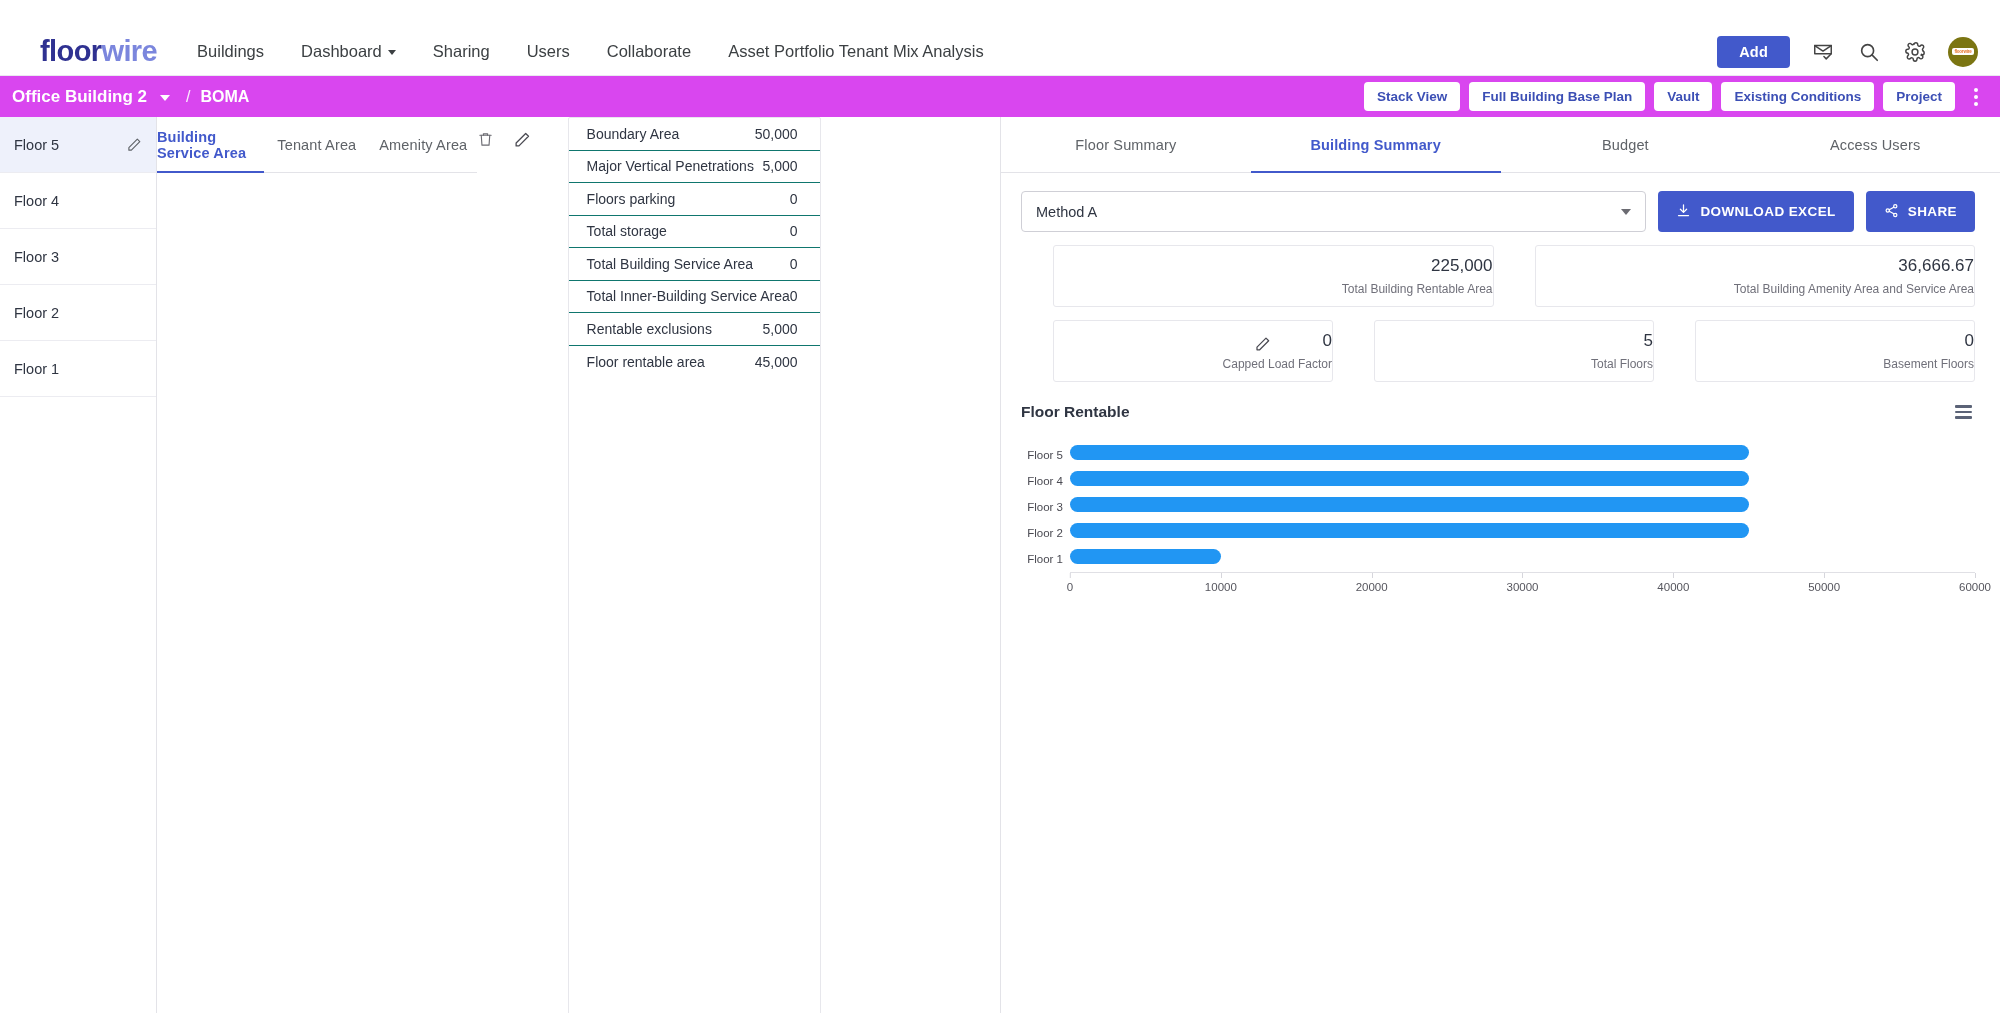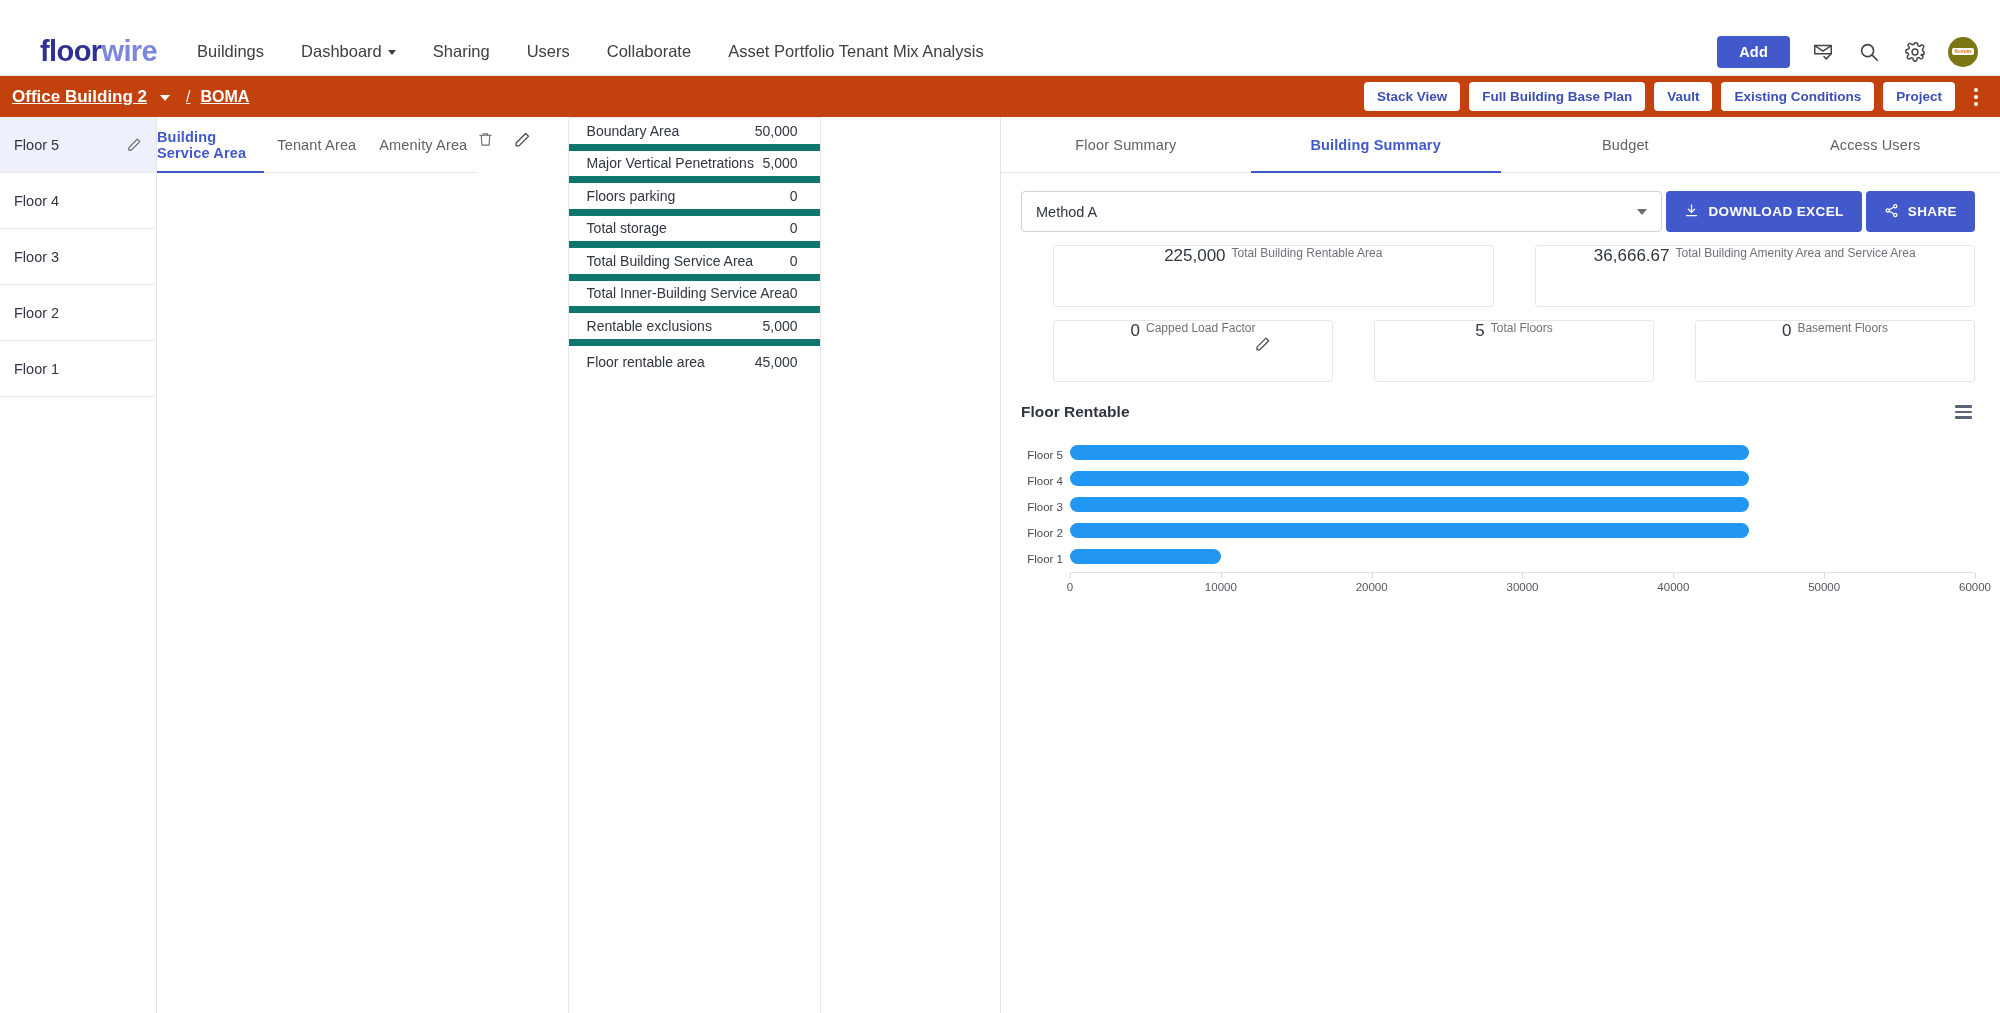--- a/index.html
+++ b/index.html
@@ -54,22 +54,22 @@
     display: flex; align-items: center; justify-content: center;
     cursor: pointer; overflow: hidden;
   }
   .avatar .av-chip {
     background: #fff; border-radius: 2px; font-size: 4.5px; color: #e8772e;
     padding: 1px 2px; font-weight: 700; white-space: nowrap; letter-spacing: -.2px;
   }
 
   
   .bluebar {
-    height: 41px; background: #c2410c; display: flex; align-items: center;
-    padding: 0 16px 0 12px; color: #fff; text-decoration: underline;
+    height: 41px; background: #d946ef; display: flex; align-items: center;
+    padding: 0 16px 0 12px; color: #fff;
   }
   .crumb-main { font-size: 17px; font-weight: 700; }
   .crumb-caret {
     width: 0; height: 0; border-left: 5px solid transparent;
     border-right: 5px solid transparent; border-top: 6px solid #fff;
     margin: 3px 0 0 13px; cursor: pointer;
   }
   .crumb-sep { font-size: 16px; margin: 0 10px 0 16px; opacity: .9; }
   .crumb-sub { font-size: 16px; font-weight: 700; }
   .bluebar-right { margin-left: auto; display: flex; align-items: center; gap: 9px; }
@@ -105,52 +105,52 @@
   .tab.active::after {
     content: ""; position: absolute; bottom: -1px; left: 0; right: 0;
     height: 2.5px; background: #4259cb;
   }
   .panel-tools { display: flex; justify-content: flex-end; gap: 20px; padding: 14px 27px 10px 0; }
   .tool-ico { cursor: pointer; color: #6b6b72; display: flex; }
 
   .areatable { margin: 0 25px 0 10px; border: 1px solid #e7e7ec; border-radius: 2px; }
   .ar-row {
     display: flex; align-items: center; height: 32.5px;
-    border-bottom: 7px solid #0f766e; padding: 0 22px 0 18px;
+    border-bottom: 1px solid #0f766e; padding: 0 22px 0 18px;
     font-size: 14px; color: #2f3542;
   }
   .ar-row:last-child { border-bottom: none; gap: 24px; }
   .ar-val { margin-left: auto; }
 
   
   .rightpanel { flex: 1; display: flex; flex-direction: column; background: #fff; min-width: 0; }
   .rtabs { display: flex; border-bottom: 1px solid #e3e3e8; height: 56px; text-align: center; }
   .rbody { padding: 18px 25px 0 20px; }
 
-  .ctrlrow { display: flex; align-items: center; gap: 4px; }
+  .ctrlrow { display: flex; align-items: center; gap: 12px; }
   .select {
     flex: 1; height: 41px; border: 1px solid #cfcfd6; border-radius: 4px;
     display: flex; align-items: center; padding: 0 14px; font-size: 14.5px;
     color: #2f3542; cursor: pointer; background: #fff;
   }
   .select .sel-caret {
     margin-left: auto; width: 0; height: 0; border-left: 5px solid transparent;
     border-right: 5px solid transparent; border-top: 6px solid #6b6b72;
   }
   .blue-btn {
     background: #4259cb; color: #fff; border: none; border-radius: 4px;
     height: 41px; padding: 0 18px; font-size: 13.5px; font-weight: 700;
     display: flex; align-items: center; gap: 9px; cursor: pointer; letter-spacing: .4px;
   }
 
   .cards { display: flex; gap: 9px; margin-top: 13px; }
   .card {
     flex: 1; border: 1px solid #e7e7ec; border-radius: 3px;
-    height: 62px; display: flex; flex-direction: row;
-    align-items: flex-start; justify-content: center; gap: 6px; position: relative;
+    height: 62px; display: flex; flex-direction: column;
+    align-items: flex-end; justify-content: center; gap: 6px; position: relative;
     background: #fff;
     margin-left: 32px;
   }
   .card-val { font-size: 17px; color: #2f3542; }
   .card-lbl { font-size: 12px; color: #70707a; }
   .card-edit { position: absolute; right: 22%; top: 50%; transform: translateY(-95%); color: #5f6368; cursor: pointer; display: flex; }
 
   .charthead { display: flex; align-items: center; margin-top: 20px; }
   .charttitle { font-size: 15.5px; font-weight: 700; color: #2f3542; }
   .burger { margin-left: auto; display: flex; flex-direction: column; gap: 3px; cursor: pointer; padding: 3px; }

